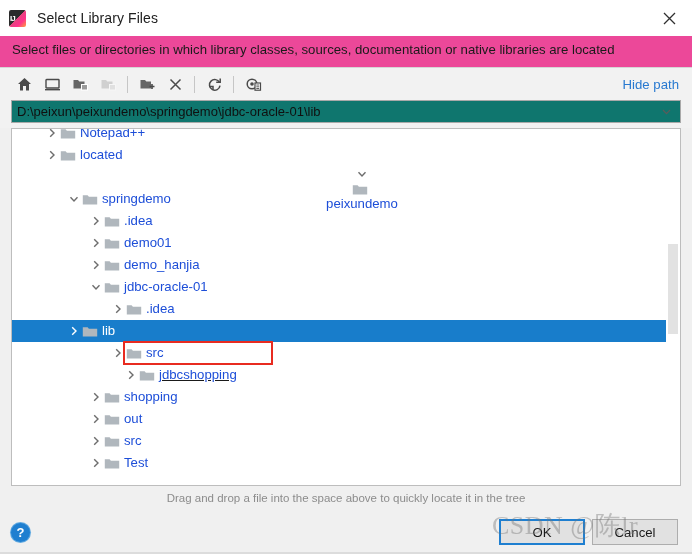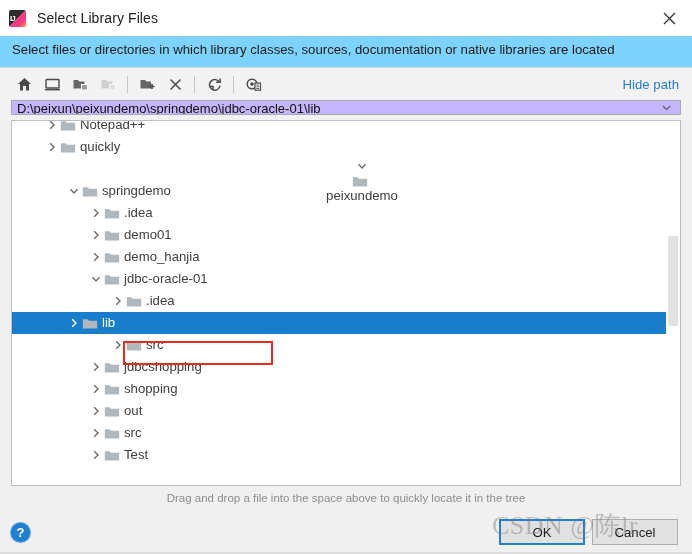--- a/index.html
+++ b/index.html
@@ -71,21 +71,21 @@
     justify-content: center;
     cursor: default;
   }
   .close-btn svg { display:block; }
 
   
   .subtitle {
     padding: 6px 12px 10px 12px;
     font-size: 13.2px;
     color: #1a1a1a;
-    background: #7dd3fc;
+    background: #ec4899;
     flex: none;
     white-space: nowrap;
   }
   .hr {
     height: 1px;
     background: #d6d6d6;
     flex: none;
   }
 
   
@@ -123,24 +123,25 @@
     cursor: pointer;
   }
 
   
   .pathwrap {
     background: #f2f2f2;
     padding: 0 11px 5px 11px;
     flex: none;
   }
   .pathfield {
-    height: 15px;
-    background: #c4b5fd;
+    height: 23px;
+    background: #0f766e;
     border: 1px solid #a9a9a9;
     display: flex;
+    align-items: center;
     padding: 0 4px 0 5px;
     box-sizing: border-box;
   }
   .pathtext {
     flex: 1;
     font-size: 13px;
     color: #101010;
     white-space: nowrap;
     overflow: hidden;
   }
@@ -186,21 +187,21 @@
   .folder-ico {
     width: 17px;
     height: 14px;
     flex: none;
     margin-right: 3px;
     display: flex;
     align-items: center;
   }
   .label {
     font-size: 13.2px;
-    color: #404040;
+    color: #1d4ed8;
     line-height: 16px;
   }
   .scrollbar-track {
     position: absolute;
     right: 0;
     top: 0;
     bottom: 0;
     width: 14px;
     background: #ffffff;
   }
@@ -417,21 +418,21 @@
           <span class="chev">
             <svg width="12" height="12" viewBox="0 0 12 12">
               <polyline points="4.2,2.2 8,6 4.2,9.8" fill="none" stroke="#6d6d6d" stroke-width="1.4"></polyline>
             </svg>
           </span>
           <span class="folder-ico">
             <svg width="16" height="13" viewBox="0 0 16 13">
               <path d="M0.8 2.2 H5.6 L6.9 3.7 H15.2 V11.4 H0.8 Z" fill="#b0b7bd"></path>
             </svg>
           </span>
-          <span class="label">quickly</span>
+          <span class="label">located</span>
         </div>
         <div class="row" style="padding-left: 32px; flex-direction: column;">
           <span class="chev">
             <svg width="12" height="12" viewBox="0 0 12 12">
               <polyline points="2.5,4.2 6,8 9.5,4.2" fill="none" stroke="#6d6d6d" stroke-width="1.4"></polyline>
             </svg>
           </span>
           <span class="folder-ico">
             <svg width="16" height="13" viewBox="0 0 16 13">
               <path d="M0.8 2.2 H5.6 L6.9 3.7 H15.2 V11.4 H0.8 Z" fill="#b0b7bd"></path>
@@ -536,21 +537,21 @@
               <polyline points="4.2,2.2 8,6 4.2,9.8" fill="none" stroke="#6d6d6d" stroke-width="1.4"></polyline>
             </svg>
           </span>
           <span class="folder-ico">
             <svg width="16" height="13" viewBox="0 0 16 13">
               <path d="M0.8 2.2 H5.6 L6.9 3.7 H15.2 V11.4 H0.8 Z" fill="#b0b7bd"></path>
             </svg>
           </span>
           <span class="label">src</span>
         </div>
-        <div class="row" style="padding-left: 76px;">
+        <div class="row" style="padding-left: 111px; text-decoration: underline;">
           <span class="chev">
             <svg width="12" height="12" viewBox="0 0 12 12">
               <polyline points="4.2,2.2 8,6 4.2,9.8" fill="none" stroke="#6d6d6d" stroke-width="1.4"></polyline>
             </svg>
           </span>
           <span class="folder-ico">
             <svg width="16" height="13" viewBox="0 0 16 13">
               <path d="M0.8 2.2 H5.6 L6.9 3.7 H15.2 V11.4 H0.8 Z" fill="#b0b7bd"></path>
             </svg>
           </span>

